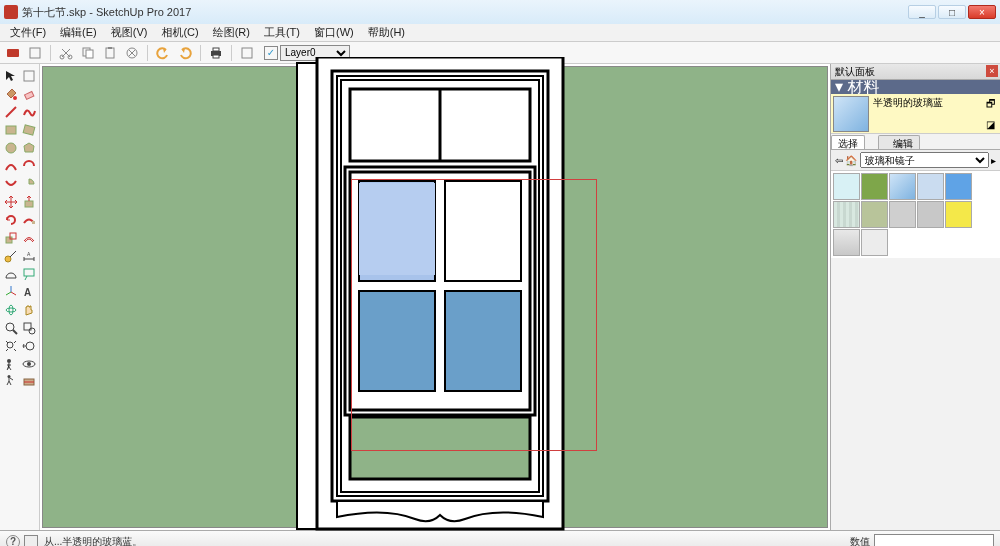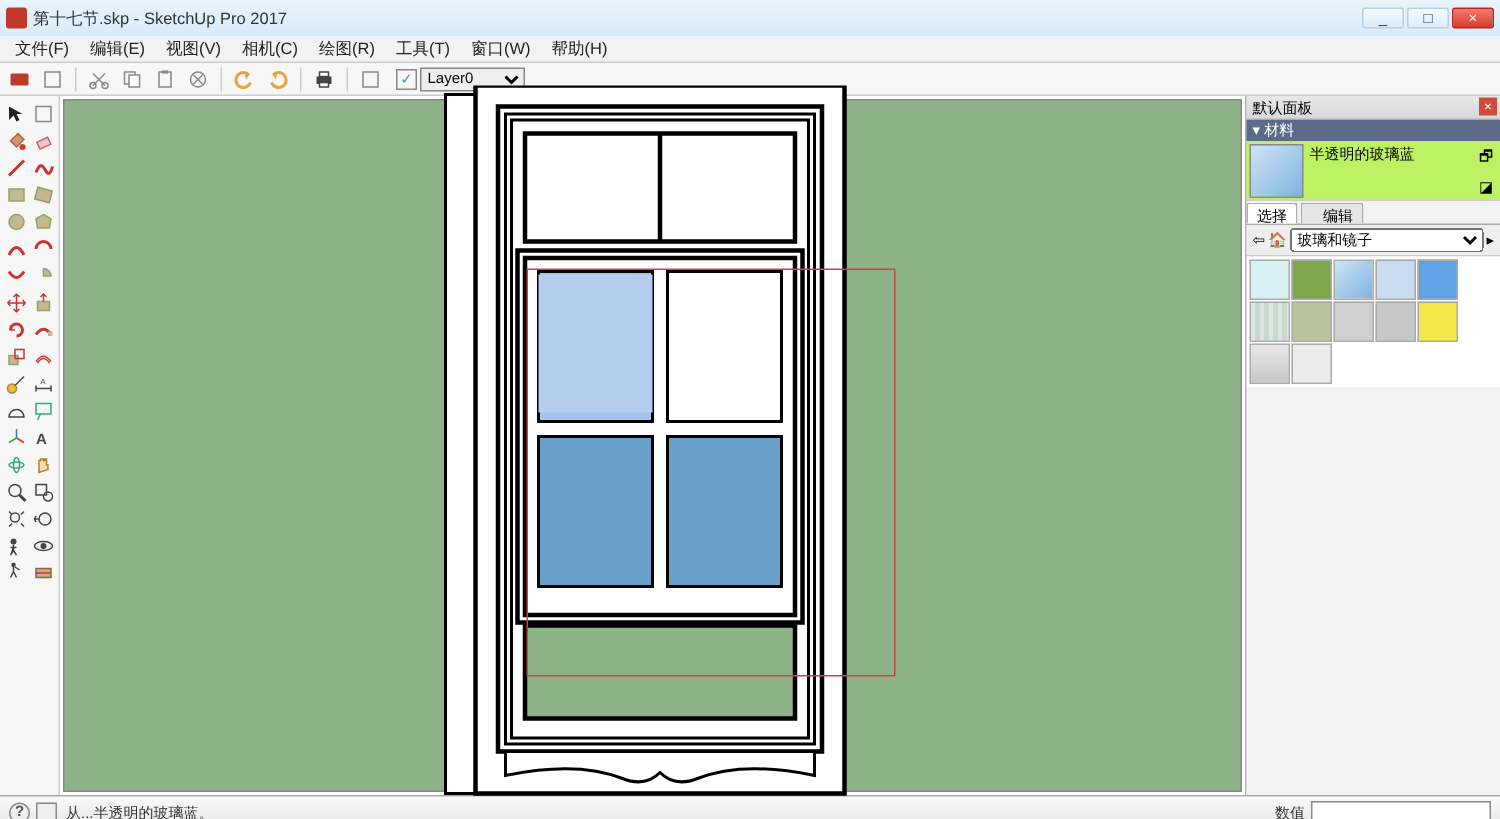--- a/index.html
+++ b/index.html
@@ -29,28 +29,28 @@
 .ltbtn { width:16px; height:16px; display:flex; align-items:center; justify-content:center; }
 .ltbtn svg { width:14px; height:14px; }
 
 .viewport { flex:1; background:#8fb388; position:relative; border:1px solid #888; margin:2px; }
 .viewport .model { position:absolute; left:50%; top:50%; transform:translate(-50%,-50%); }
 .redsel { position:absolute; border:1px solid #d04040; pointer-events:none; }
 
 .rightpanel { width: 170px; background:#f2f2f2; border-left:1px solid #aaa; display:flex; flex-direction:column; }
 .panelhead { height:16px; background:linear-gradient(#e8e8e8,#d8d8d8); border-bottom:1px solid #aaa; display:flex; align-items:center; padding:0 4px; font-size:10px; position:relative; }
 .panelhead .x { position:absolute; right:2px; top:1px; width:12px; height:12px; background:#ce4b3e; color:#fff; font-size:9px; display:flex; align-items:center; justify-content:center; }
-.subhead { height:14px; background:#5c6a8a; color:#fff; font-size:10px; padding:0 4px; display:flex; align-items:center; }
-.matpreview { display:flex; height:40px; background:#bef264; border-bottom:1px solid #ccc; }
+.subhead { height:14px; background:#5c6a8a; color:#fff; font-size:16px; padding:0 4px; display:flex; align-items:center; }
+.matpreview { display:flex; height:40px; background:#fef9c3; border-bottom:1px solid #ccc; }
 .matpreview .sw { width:36px; height:36px; margin:2px; background:linear-gradient(135deg,#cfe4f7,#7fb3e0); border:1px solid #888; }
 .matpreview .nm { flex:1; display:flex; align-items:flex-start; padding:2px; font-size:10px; }
 .matpreview .side { width:14px; display:flex; flex-direction:column; justify-content:space-between; padding:2px 0; }
 .matpreview .side div { width:12px; height:12px; font-size:10px; }
 .tabs { display:flex; height:16px; font-size:10px; border-bottom:1px solid #aaa; }
-.tabs .tab { padding:1px 6px; border:1px solid #aaa; border-bottom:none; background:#fff; margin-right:2px; margin-top:1px; border-radius:2px 2px 0 0; }
+.tabs .tab { padding:1px 6px; border:1px solid #aaa; border-bottom:none; background:#fff; margin-right:13px; margin-top:1px; border-radius:2px 2px 0 0; }
 .tabs .tab.inactive { background:#e6e6e6;padding-left:14px; }
 .selectrow { display:flex; align-items:center; gap:2px; padding:2px 4px; background:#eee; border-bottom:1px solid #ccc; font-size:10px; }
 .selectrow select { flex:1; height:16px; font-size:10px; }
 .swgrid { display:flex; flex-wrap:wrap; gap:1px; padding:2px; background:#fff; }
 .swgrid .sw { width:27px; height:27px; border:1px solid #aaa; }
 .rightpanel .filler { flex:1; background:#f2f2f2; }
 
 .statusbar { height: 22px; background:linear-gradient(#fafafa,#e6e6e6); border-top:1px solid #aaa; display:flex; align-items:center; padding:0 6px; font-size:10px; color:#333; }
 .statusbar .qm { width:14px; height:14px; border:1px solid #888; border-radius:7px; display:flex; align-items:center; justify-content:center; margin-right:4px; font-weight:bold; color:#555; }
 .statusbar .sp { flex:1; }

